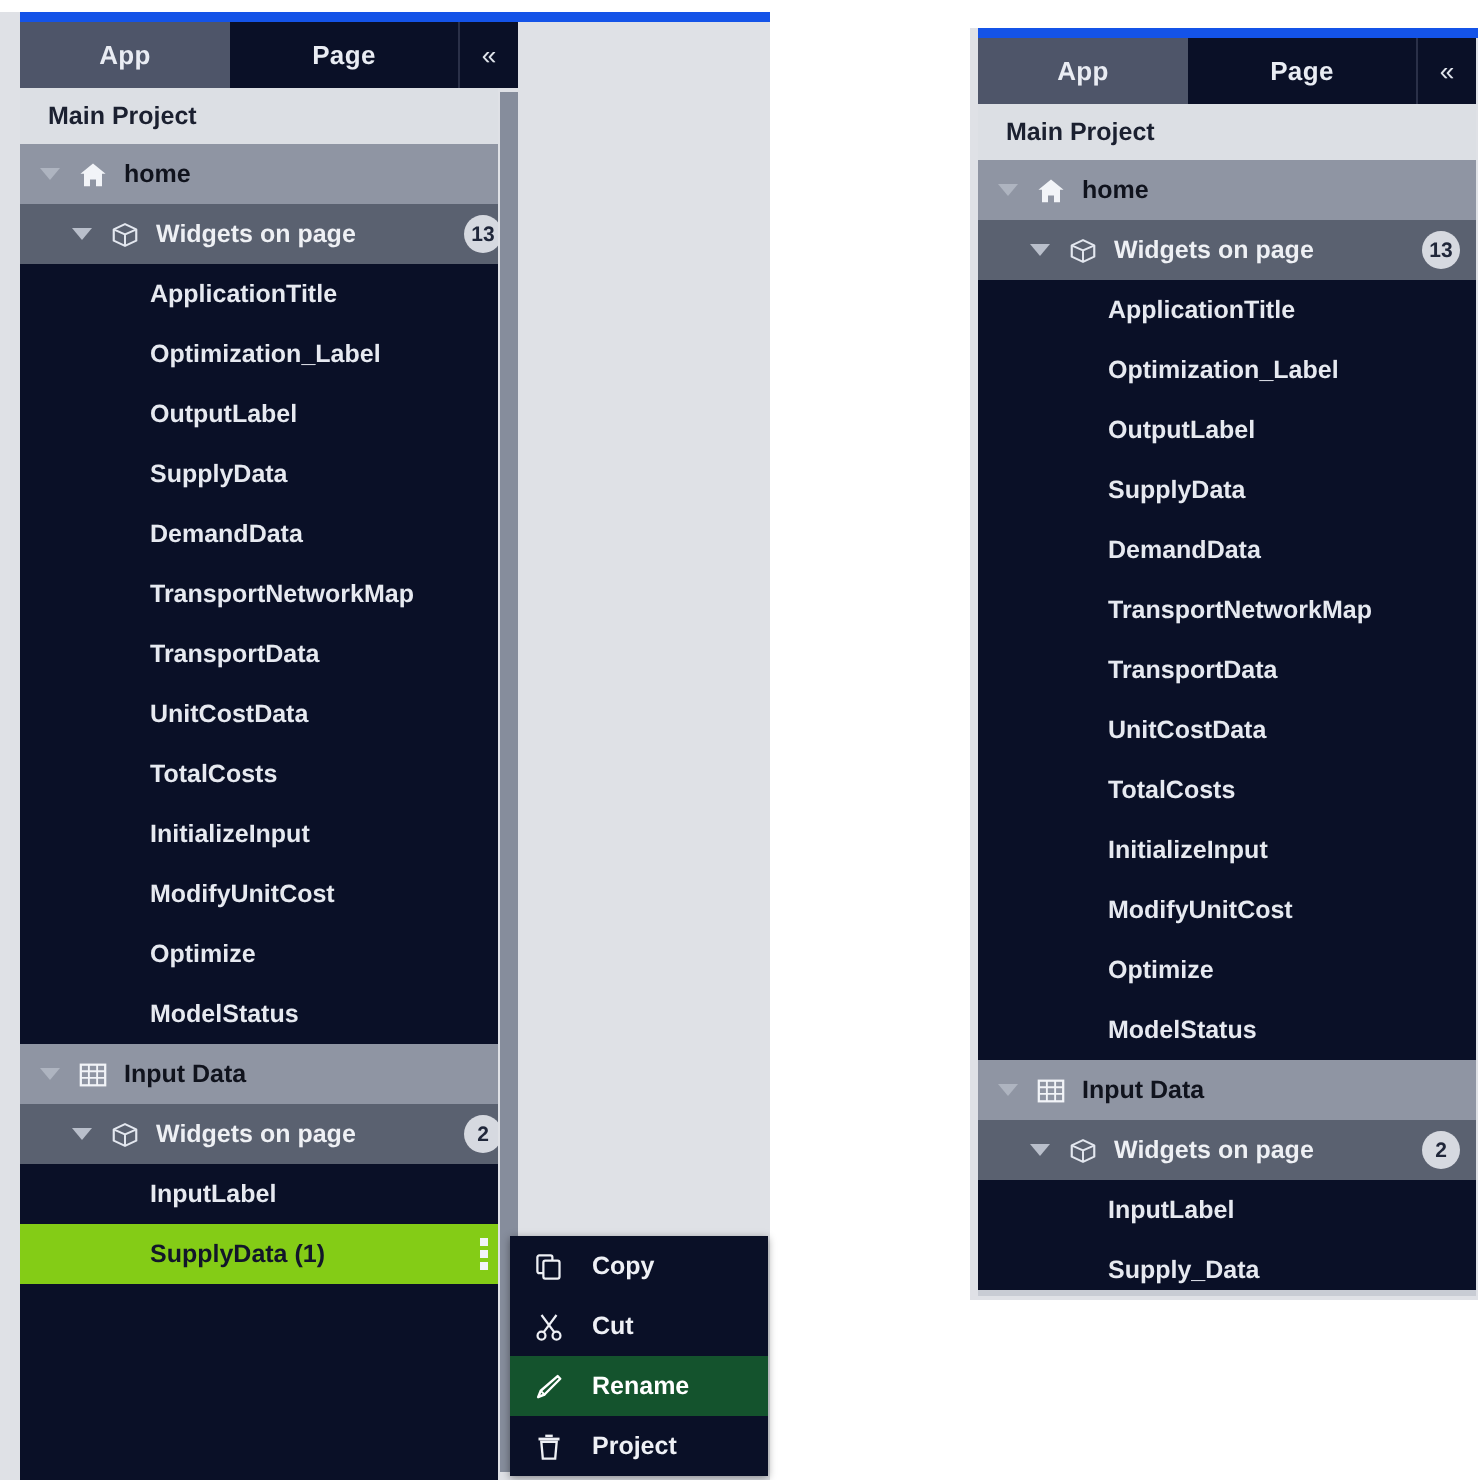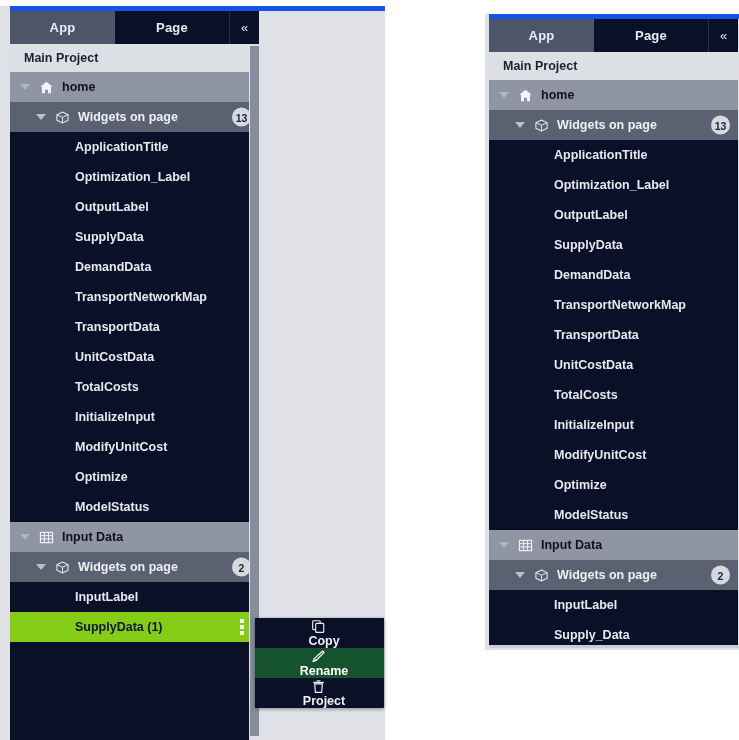--- a/index.html
+++ b/index.html
@@ -216,21 +216,20 @@
   }
   .ctxitem {
     display: flex;
     align-items: center;
     height: 30px;
     padding-left: 9px;
     color: #eef0f5;
     font-size: 12.5px;
     font-weight: bold;
     cursor: pointer;
-    flex-direction: column;
   }
   .ctxitem.highlight { background: #14532d; color: #ffffff; }
   .ctxicon {
     width: 20px;
     height: 16px;
     margin-right: 12px;
     display: inline-flex;
     align-items: center;
     justify-content: center;
     flex: 0 0 auto;
@@ -360,20 +359,30 @@
   <div class="ctxmenu" id="ctxmenu">
       <div class="ctxitem">
         <span class="ctxicon">
           <svg width="15" height="15" viewBox="0 0 16 16">
             <rect x="1.8" y="1.8" width="8" height="9.5" fill="none" stroke="#eef0f5" stroke-width="1.2" rx="1"></rect>
             <rect x="5" y="4.6" width="8.6" height="9.6" fill="#0a1027" stroke="#eef0f5" stroke-width="1.2" rx="1"></rect>
           </svg>
         </span>
         <span>Copy</span>
       </div>
+      <div class="ctxitem">
+        <span class="ctxicon">
+          <svg width="15" height="15" viewBox="0 0 16 16">
+            <path stroke="#eef0f5" stroke-width="1.2" fill="none" d="M4 1.6 11 11M12 1.6 5 11"></path>
+            <circle cx="4" cy="12.6" r="2.1" fill="none" stroke="#eef0f5" stroke-width="1.2"></circle>
+            <circle cx="12" cy="12.6" r="2.1" fill="none" stroke="#eef0f5" stroke-width="1.2"></circle>
+          </svg>
+        </span>
+        <span>Cut</span>
+      </div>
       <div class="ctxitem highlight">
         <span class="ctxicon">
           <svg width="15" height="15" viewBox="0 0 16 16">
             <path fill="none" stroke="#ffffff" stroke-width="1.3" stroke-linejoin="round" d="M12.6 2.2 14 3.6 5.6 12 2.2 13.4 3.6 10z"></path>
             <path stroke="#ffffff" stroke-width="1" d="M3.9 10.3 6 12.4"></path>
           </svg>
         </span>
         <span>Rename</span>
       </div>
       <div class="ctxitem">

